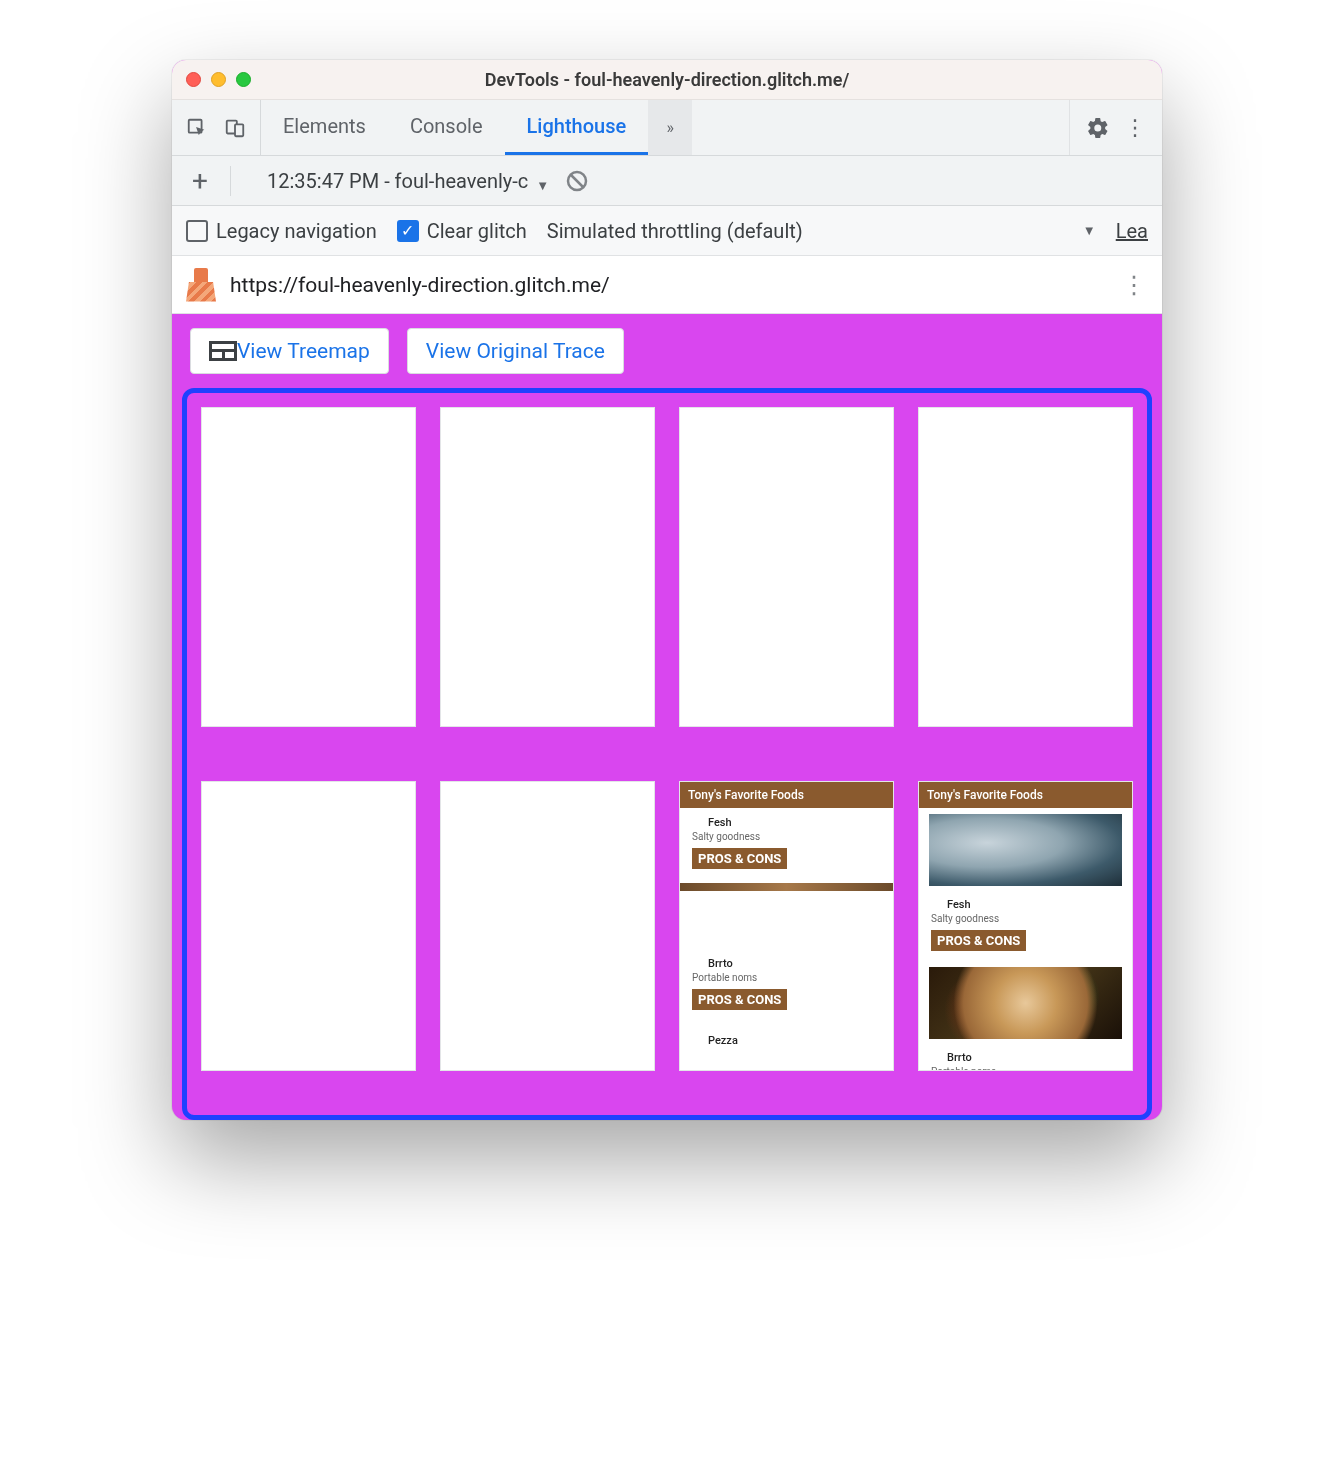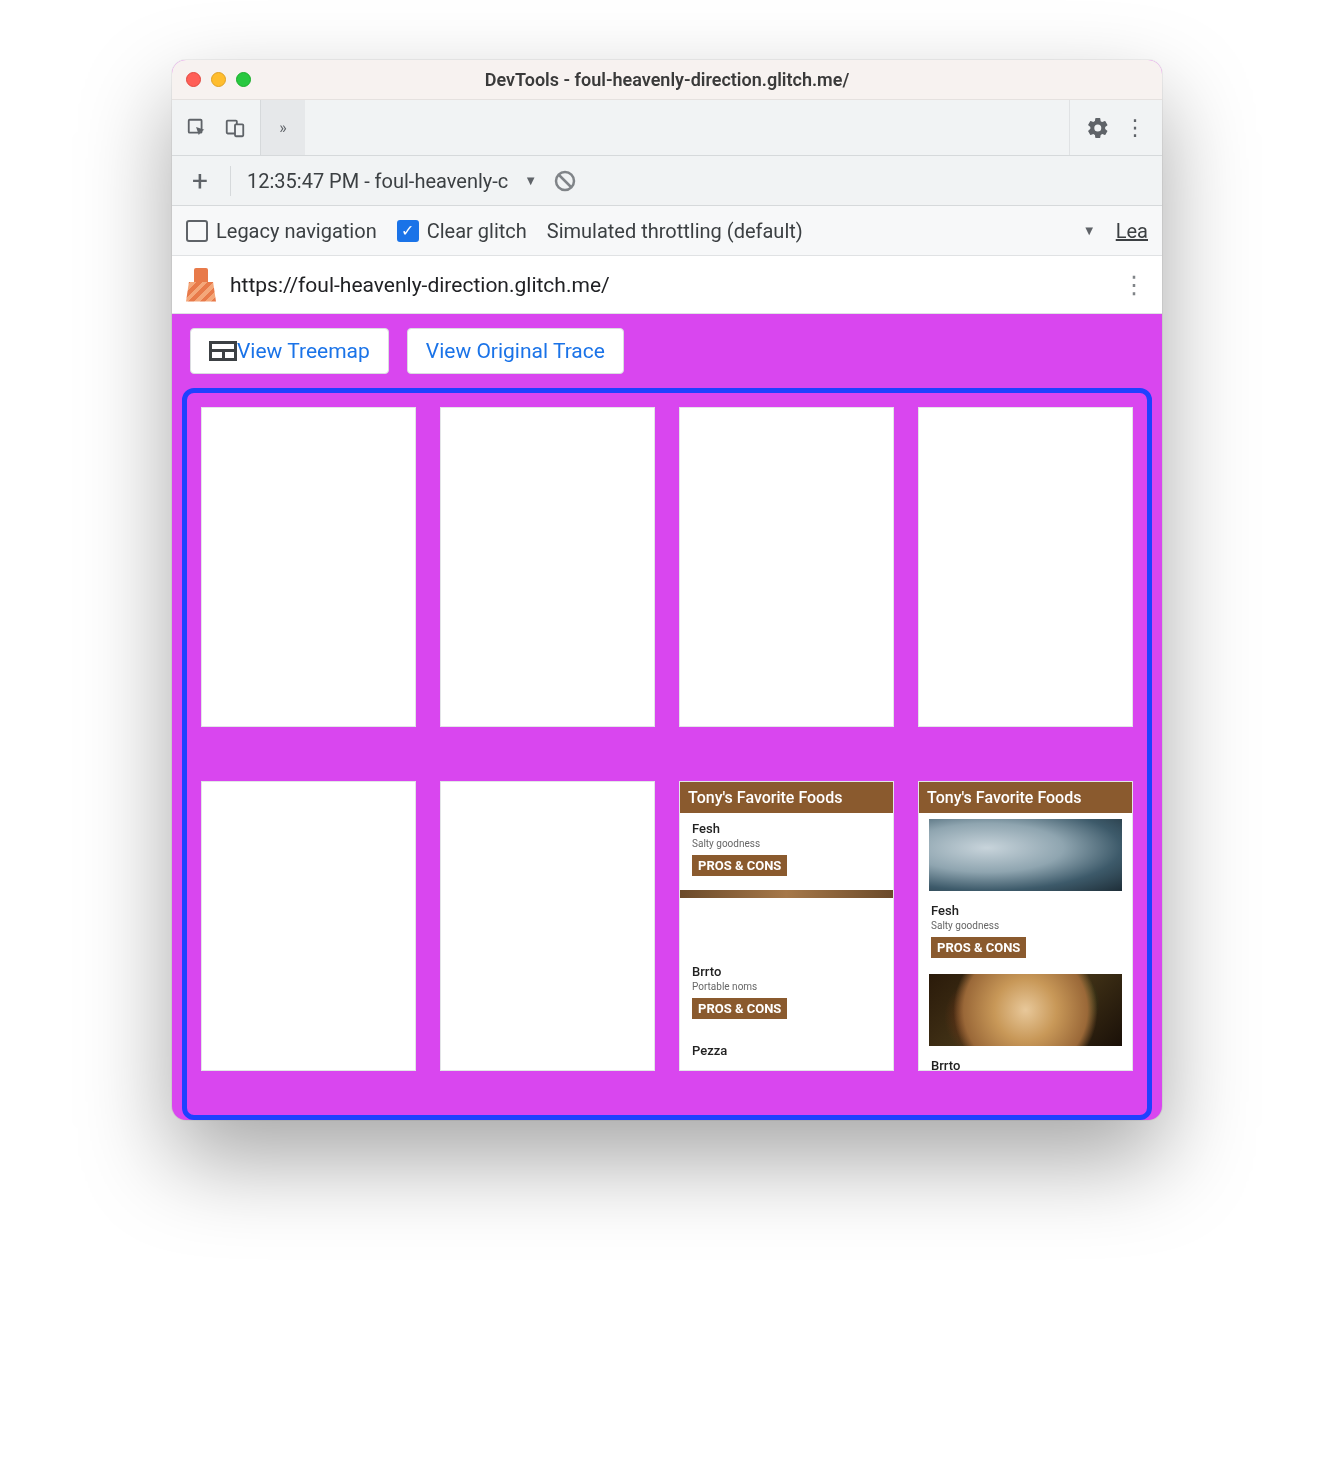--- a/index.html
+++ b/index.html
@@ -75,21 +75,21 @@
 .gear, .kebab { color: #5f6368; cursor: pointer; }
 .toolbar2 {
   height: 50px; background: #f1f3f4;
   border-bottom: 1px solid #d6d9db;
   display: flex; align-items: center; gap: 16px;
   padding: 0 14px;
   font-size: 20px; color: #3c4043;
 }
 .plus { font-size: 28px; color: #5f6368; cursor: pointer; width: 28px; text-align: center; }
 .sep { width: 1px; height: 30px; background: #d6d9db; }
-.report-select { display: flex; align-items: center; gap: 16px; cursor: pointer; }
+.report-select { display: flex; align-items: flex-end; gap: 8px; cursor: pointer; margin-left: 20px; }
 .tri { font-size: 13px; color: #5f6368; }
 .no-icon { width: 24px; height: 24px; }
 .optionsbar {
   height: 50px; background: #f7f8f9;
   border-bottom: 1px solid #e0e2e4;
   display: flex; align-items: center; gap: 20px;
   padding: 0 14px;
   font-size: 20px; color: #3c4043;
 }
 .chk {
@@ -159,25 +159,25 @@
   flex: 1;
 }
 .frame {
   border: 1px solid #e3e5e7; background: #fff;
   overflow: hidden;
 }
 .frame.tall { height: 320px; }
 .frame.short { height: 290px; }
 .thumb-header {
   background: #8a5a2e; color: #fff;
-  font-size: 16px; padding: 6px 8px; font-weight: 500;
+  font-size: 12px; padding: 6px 8px; font-weight: 500;
 }
 .thumb-body { padding: 0; font-size: 11px; }
 .thumb-card { padding: 8px 12px 10px 12px; }
-.thumb-card h4 { font-size: 13px; color: #222; font-weight: 500; margin-bottom: 2px; }
+.thumb-card h4 { font-size: 11px; color: #222; font-weight: 500; margin-bottom: 2px; margin-left: 16px; }
 .thumb-card p { font-size: 10px; color: #666; margin-bottom: 6px; }
 .proscons {
   display: inline-block; background: #8a5a2e; color: #fff;
   font-size: 13px; font-weight: 700; padding: 3px 6px;
 }
 .thumb-img {
   width: 100%; height: 8px;
   background: linear-gradient(90deg, #6b4a2a, #a67849, #6b4a2a);
   margin: 4px 0 8px 0;
 }
@@ -214,20 +214,25 @@
     <div class="tabbar-left">
       <svg class="icon-sq" viewBox="0 0 24 24" fill="none" stroke="currentColor" stroke-width="2">
         <rect x="3" y="3" width="14" height="14" rx="1"></rect>
         <path d="M11 11 L20 14 L16 16 L14 20 Z" fill="currentColor" stroke="none"></path>
       </svg>
       <svg class="icon-sq" viewBox="0 0 24 24" fill="none" stroke="currentColor" stroke-width="2">
         <rect x="3" y="4" width="11" height="14" rx="1"></rect>
         <rect x="12" y="8" width="9" height="13" rx="1" fill="#f1f3f4"></rect>
       </svg>
     </div>
+    <div class="tabbar-tabs">
+      <div class="tab">Elements</div>
+      <div class="tab">Console</div>
+      <div class="tab active">Lighthouse</div>
+    </div>
     <div class="more-tabs">
       <span>»</span>
     </div>
     <div class="tabbar-right">
       <svg class="gear" width="24" height="24" viewBox="0 0 24 24" fill="#5f6368">
         <path d="M19.14,12.94a7,7,0,0,0,.05-.94,7,7,0,0,0-.05-.94l2.11-1.65a.5.5,0,0,0,.12-.64l-2-3.46a.5.5,0,0,0-.61-.22l-2.49,1a7,7,0,0,0-1.62-.94l-.38-2.65A.5.5,0,0,0,13.77,2H9.77a.5.5,0,0,0-.5.42L8.89,5.07a7,7,0,0,0-1.62.94l-2.49-1a.5.5,0,0,0-.61.22l-2,3.46a.5.5,0,0,0,.12.64l2.11,1.65a7,7,0,0,0-.05.94,7,7,0,0,0,.05.94L2.29,14.71a.5.5,0,0,0-.12.64l2,3.46a.5.5,0,0,0,.61.22l2.49-1a7,7,0,0,0,1.62.94l.38,2.65a.5.5,0,0,0,.5.42h4a.5.5,0,0,0,.5-.42l.38-2.65a7,7,0,0,0,1.62-.94l2.49,1a.5.5,0,0,0,.61-.22l2-3.46a.5.5,0,0,0-.12-.64ZM11.77,15.5A3.5,3.5,0,1,1,15.27,12,3.5,3.5,0,0,1,11.77,15.5Z"></path>
       </svg>
       <div class="kebab" style="font-size:22px;line-height:6px;">⋮</div>
     </div>
   </div>

